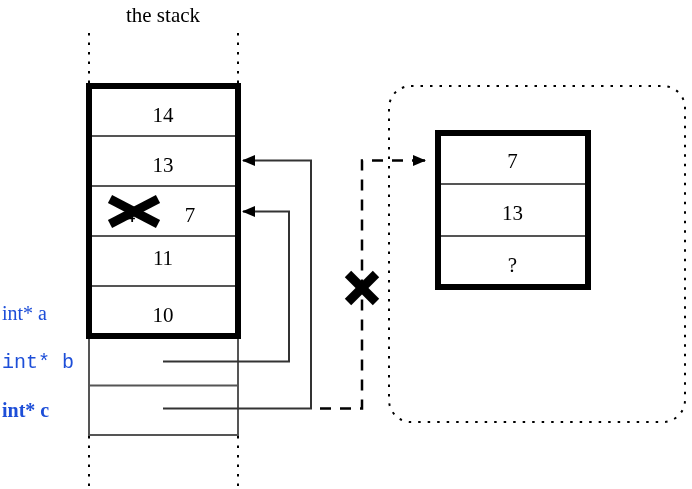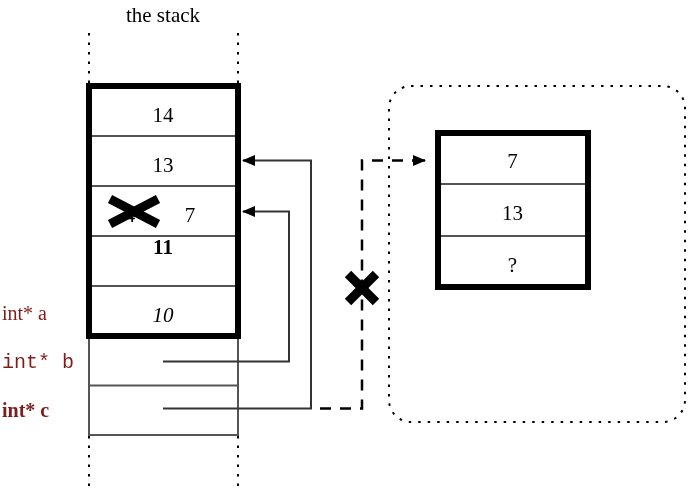--- a/index.html
+++ b/index.html
@@ -34,43 +34,43 @@
     color: #000;
   }
   #title-stack { left: 83px; top: 5px; width: 160px; }
   #title-heap  { left: 440px; top: 5px; width: 160px; }
 
   .varlabel {
     position: absolute;
     font-size: 20px;
     line-height: 1;
     white-space: nowrap;
-    color: #7f1d1d;
+    color: #1d4ed8;
     text-align: left;
   }
   #lbl-a { left: 2px; top: 303px; }
   #lbl-b { left: 2px; top: 353px; font-family: Liberation Mono, monospace; }
   #lbl-c { left: 2px; top: 400px; font-weight: bold; }
 
   .cellval {
     position: absolute;
     font-size: 21px;
     line-height: 1;
     text-align: center;
     white-space: nowrap;
     color: #000;
   }
   
   .stk-val { left: 88px; width: 150px; }
   #sv-0 { top: 105px; }
   #sv-1 { top: 155px; }
   #sv-2 { left: 100px; width: 60px; top: 205px; }
   #sv-2b { left: 160px; width: 60px; top: 205px; }
-  #sv-3 { top: 237px; font-weight: bold; }
-  #sv-4 { top: 305px; font-style: italic; }
+  #sv-3 { top: 248px; }
+  #sv-4 { top: 305px; }
 
   
   .hp-val { left: 437px; width: 151px; }
   #hv-0 { top: 151px; }
   #hv-1 { top: 203px; }
   #hv-2 { top: 255px; }
 </style>
 </head>
 <body>
 

